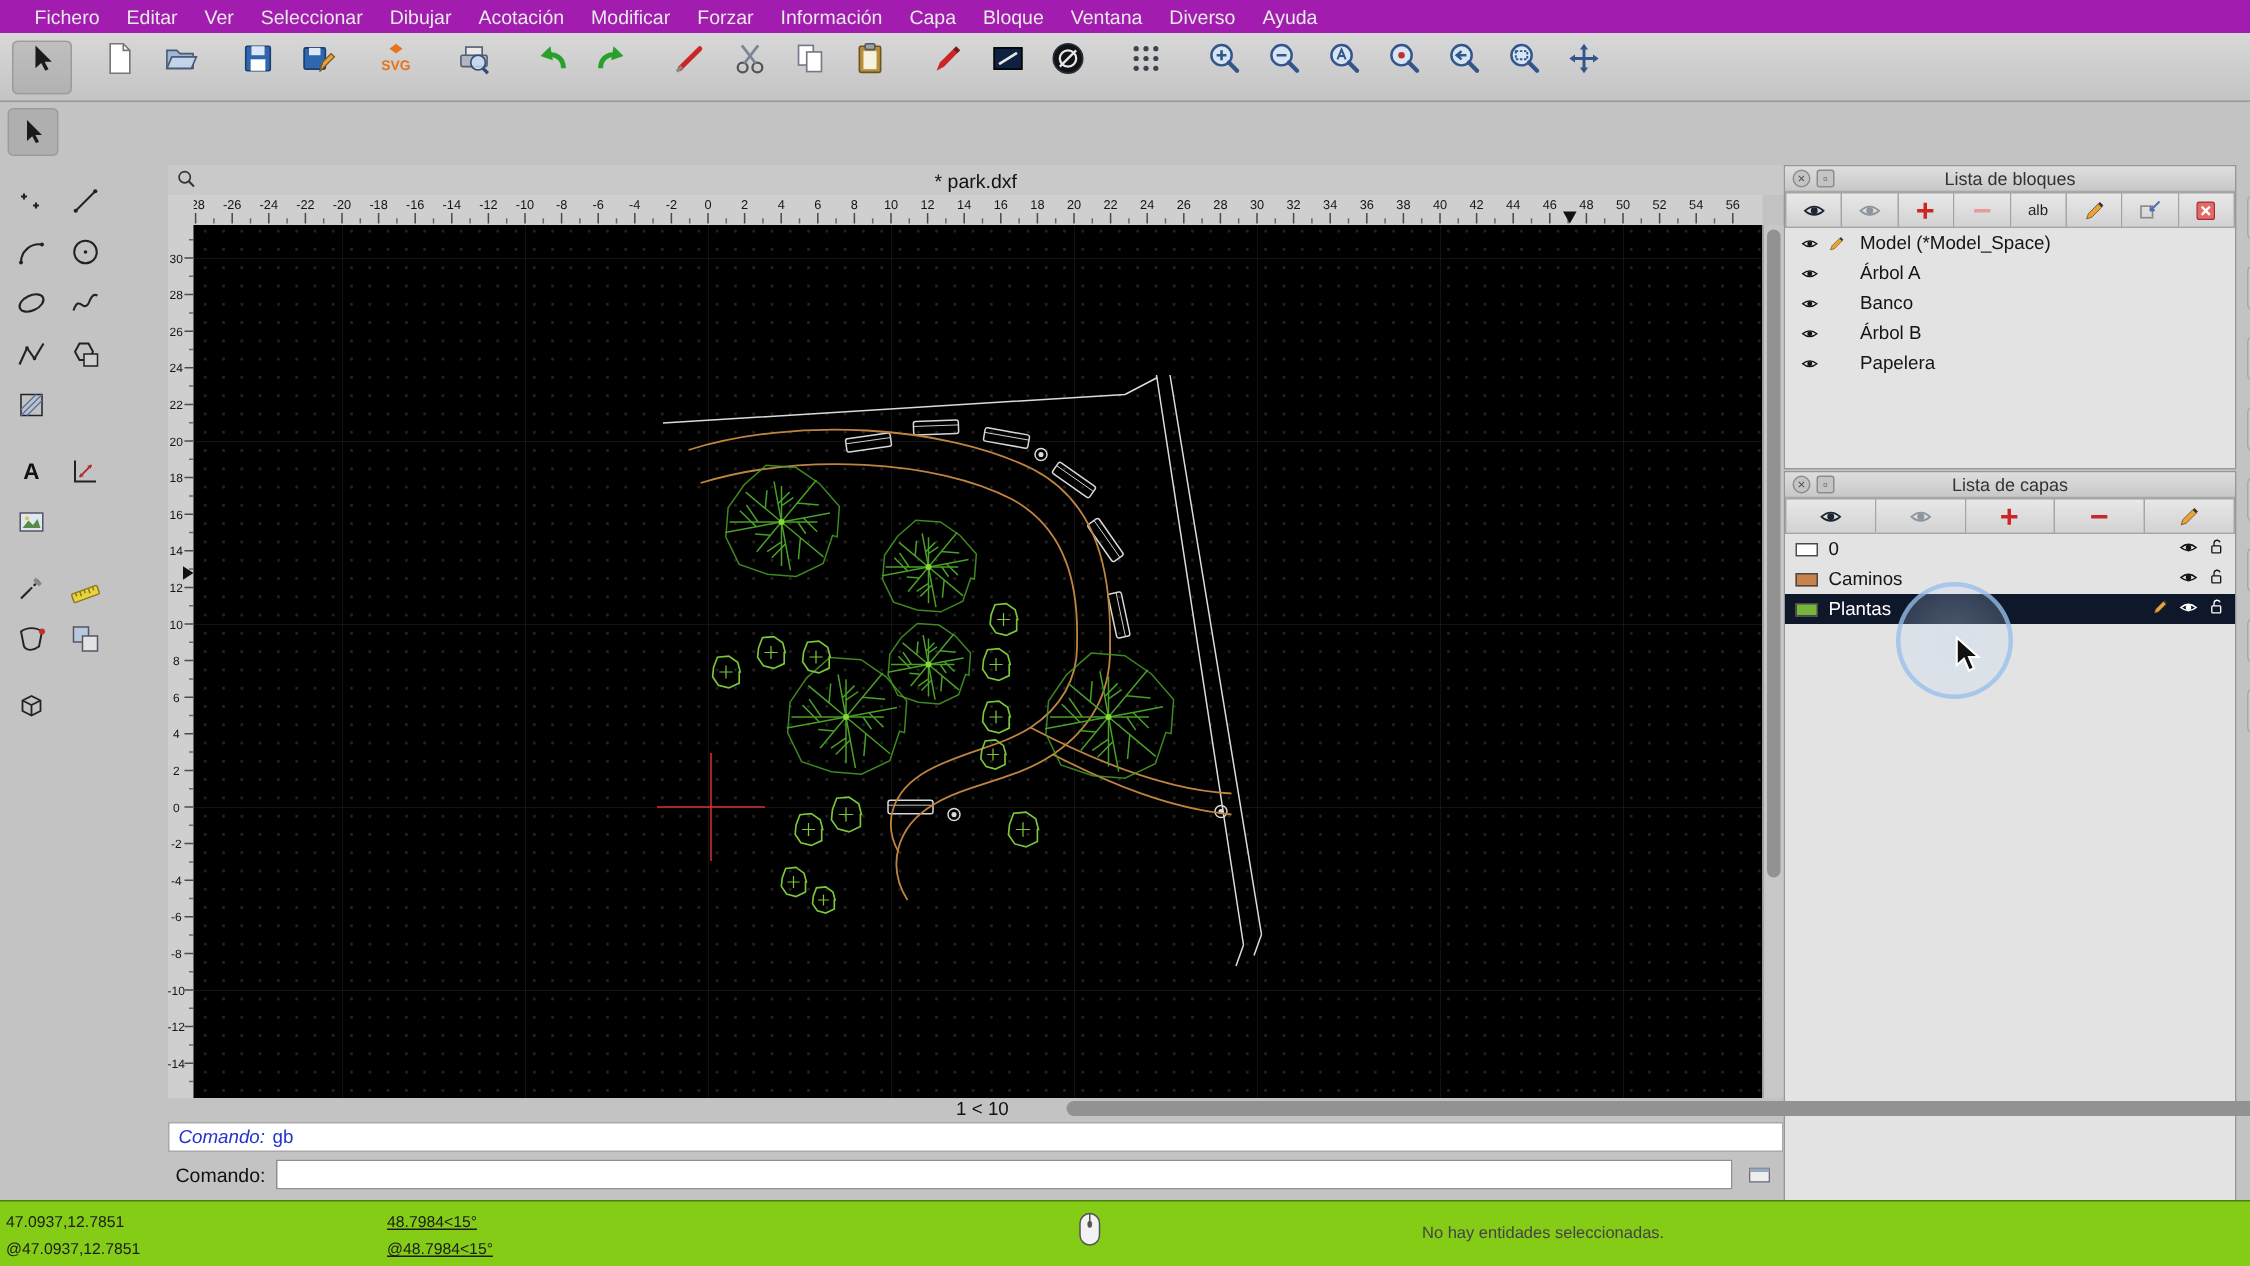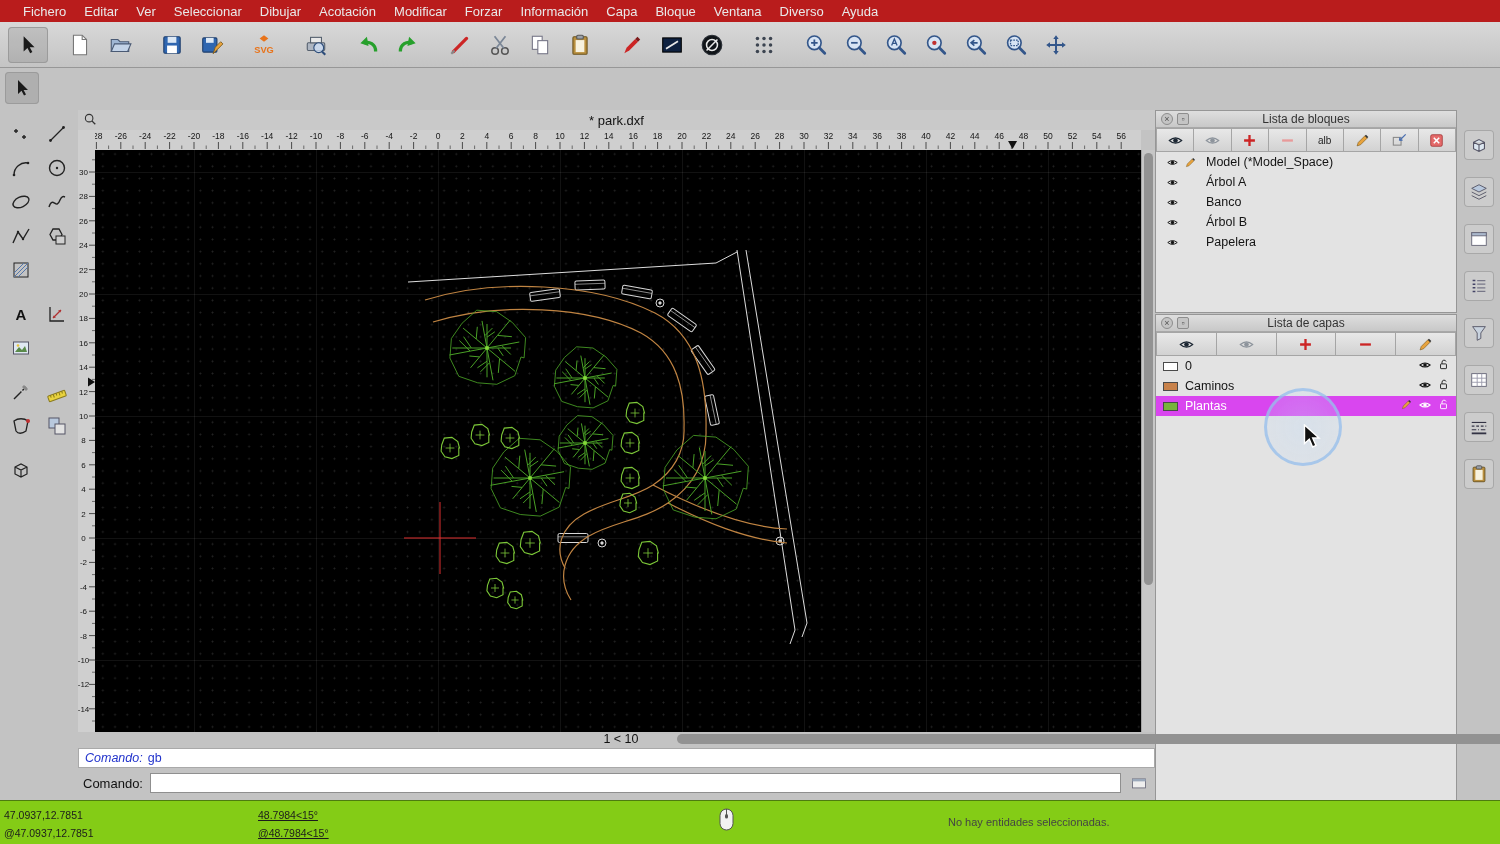--- a/index.html
+++ b/index.html
@@ -1,37 +1,37 @@
 <!DOCTYPE html>
 <html><head>
 <meta charset="utf-8">
 <style>
   *{margin:0;padding:0;box-sizing:border-box;}
   html,body{width:1500px;height:844px;overflow:hidden;font-family:"Liberation Sans",sans-serif;background:#c3c3c3;}
   .app{position:relative;width:1500px;height:844px;background:#c3c3c3;}
 
-  .menubar{height:22px;background:#b91c1c;display:flex;align-items:center;padding-left:14px;}
+  .menubar{height:22px;background:#a21caf;display:flex;align-items:center;padding-left:14px;}
   .menubar span{color:#e9e9e9;font-size:13px;padding:0 9px;cursor:default;}
 
   .toolbar{height:46px;background:linear-gradient(#d8d8d8,#c4c4c4);border-bottom:1px solid #979797;display:flex;align-items:center;padding:0 8px;}
-  .tbtn{width:40px;height:36px;display:flex;align-items:center;justify-content:center;border-radius:4px;flex:0 0 auto;}
+  .tbtn{width:40px;height:36px;display:flex;align-items:flex-start;justify-content:center;border-radius:4px;flex:0 0 auto;}
   .tbtn.pressed{background:rgba(0,0,0,0.10);box-shadow:inset 0 0 0 1px #9b9b9b;}
   .tgap{width:12px;flex:0 0 auto;}
 
   .main{display:flex;height:732px;}
 
   .left-tools{width:78px;padding-top:4px;flex:0 0 auto;}
   .ltrow{display:flex;justify-content:center;gap:2px;margin-bottom:2px;}
   .ltrow.gaptop{margin-top:12px;}
   .ltbtn{width:34px;height:32px;display:flex;align-items:center;justify-content:center;border-radius:4px;}
   .ltbtn.pressed{background:rgba(0,0,0,0.10);box-shadow:inset 0 0 0 1px #9b9b9b;}
   .ltbtn.empty{visibility:hidden;}
   .ltrow.selrow{justify-content:flex-start;padding-left:5px;margin-bottom:14px;}
 
-  .center{width:1077px;display:flex;flex-direction:column;flex:0 0 auto;}
+  .center{width:1077px;display:flex;flex-direction:column;flex:0 0 auto;margin-left:34px;}
   .spacer-top{height:42px;}
   .doc-titlebar{height:20px;background:#c9c9c9;position:relative;display:flex;align-items:center;justify-content:center;font-size:13px;color:#111;}
   .doc-icon{position:absolute;left:5px;top:2px;width:16px;height:16px;}
   .ruler-row{display:flex;height:20px;}
   .ruler-corner{width:17px;background:#cfcfcf;}
   .h-ruler{width:1046px;height:20px;background:#cfcfcf;overflow:hidden;}
   .canvas-row{display:flex;height:582px;}
   .v-ruler{width:17px;height:582px;background:#cfcfcf;overflow:hidden;}
   .canvas{width:1046px;height:582px;position:relative;background-color:#000;
     background-image:
@@ -64,21 +64,21 @@
   .ptb{width:12px;height:12px;border-radius:50%;background:#c4c4c4;border:1px solid #8d8d8d;font-size:9px;line-height:10px;text-align:center;color:#555;}
   .ptb.square{border-radius:2px;}
   .ptool{display:flex;}
   .ptool .pbtn{flex:1;height:24px;background:linear-gradient(#e8e8e8,#d2d2d2);border:1px solid #a5a5a5;border-left:none;display:flex;align-items:center;justify-content:center;}
   .ptool .pbtn:first-child{border-left:1px solid #a5a5a5;}
   .pbtn .albtxt{font-size:10px;color:#222;}
   .list{background:#e3e3e3;overflow:hidden;}
   .block-list{height:160px;}
   .layer-list{height:447px;}
   .list-row{height:20px;display:flex;align-items:center;font-size:12.5px;color:#141414;}
-  .list-row.selected{background:#d946ef;color:#fff;}
+  .list-row.selected{background:#0f172a;color:#fff;}
   .cell-eye{width:18px;margin-left:7px;display:flex;justify-content:center;}
   .cell-slot{width:18px;display:flex;justify-content:center;}
   .row-label{margin-left:7px;white-space:nowrap;}
   .swatch{width:15px;height:9px;border:1px solid #4a4a4a;margin-left:7px;flex:0 0 auto;}
   .row-right{margin-left:auto;display:flex;align-items:center;gap:5px;padding-right:6px;}
 
   .dock{width:43px;padding-top:62px;display:flex;flex-direction:column;align-items:center;gap:17px;}
   .dockbtn{width:30px;height:30px;display:flex;align-items:center;justify-content:center;border-radius:4px;background:rgba(255,255,255,0.15);box-shadow:inset 0 0 0 1px #a8a8a8;}
 
   .statusbar{height:44px;background:#84cc16;border-top:1px solid #4d7c0f;position:relative;font-size:10.5px;color:#1c1c1c;}

